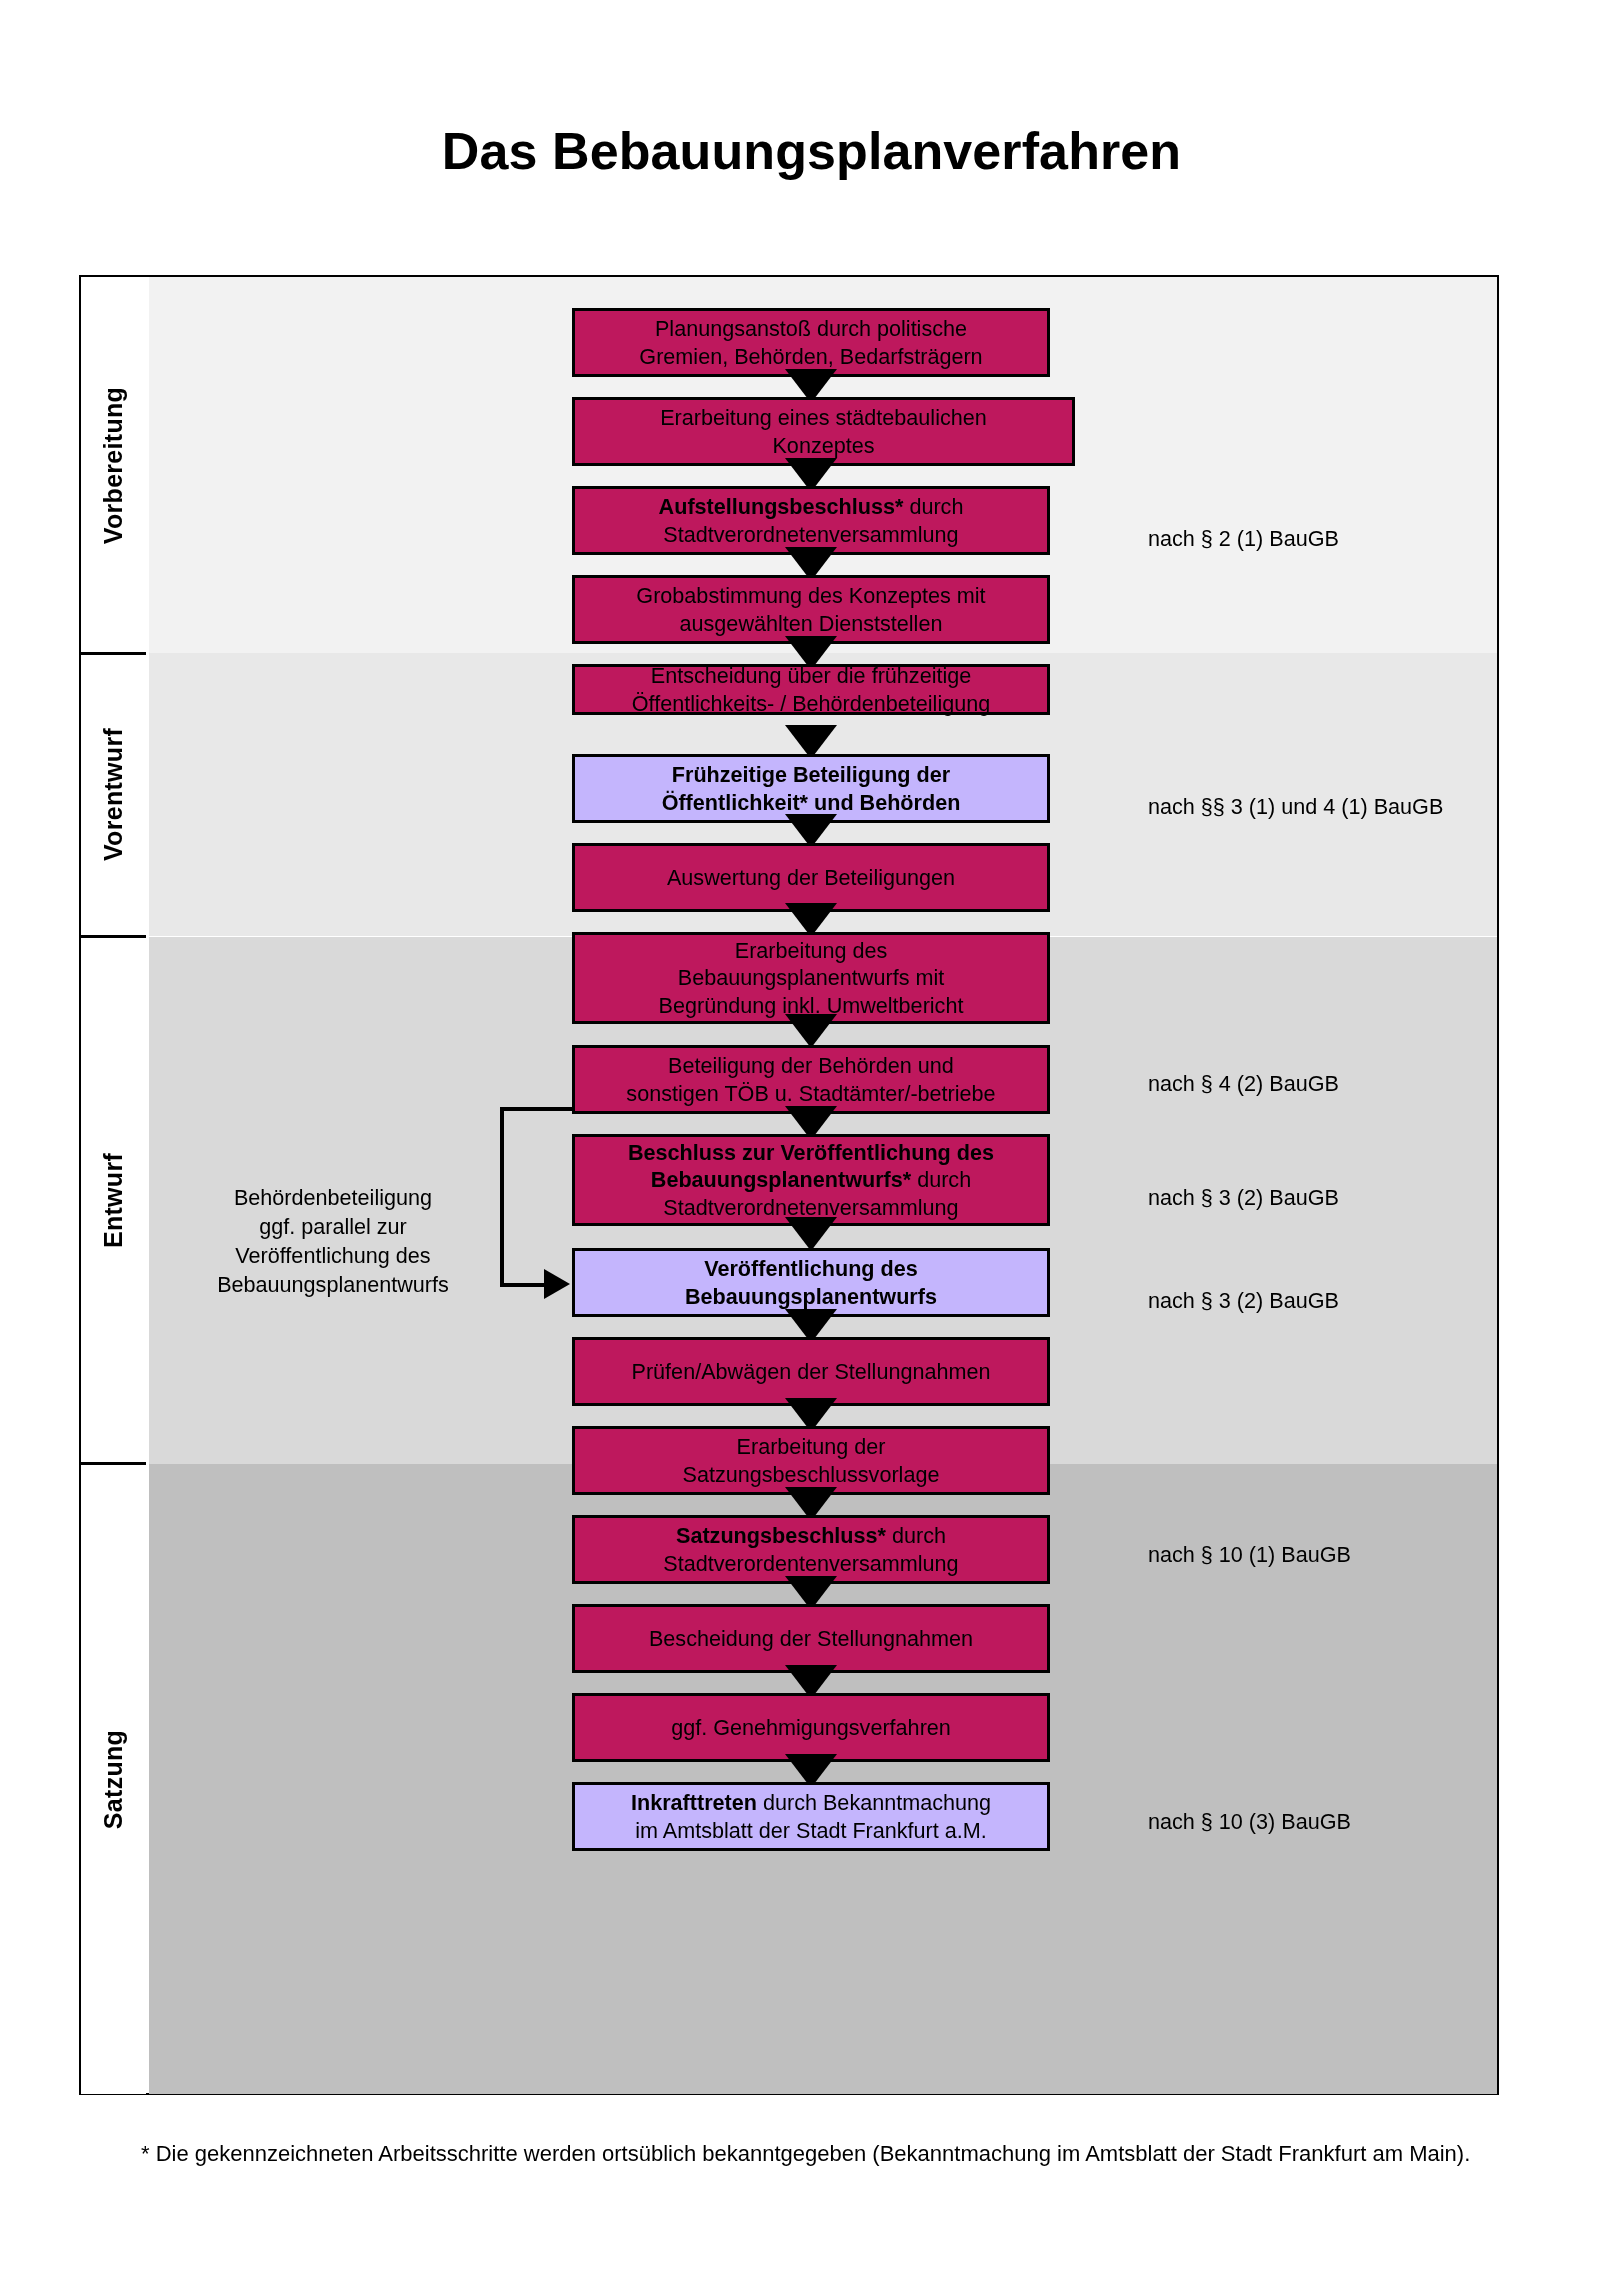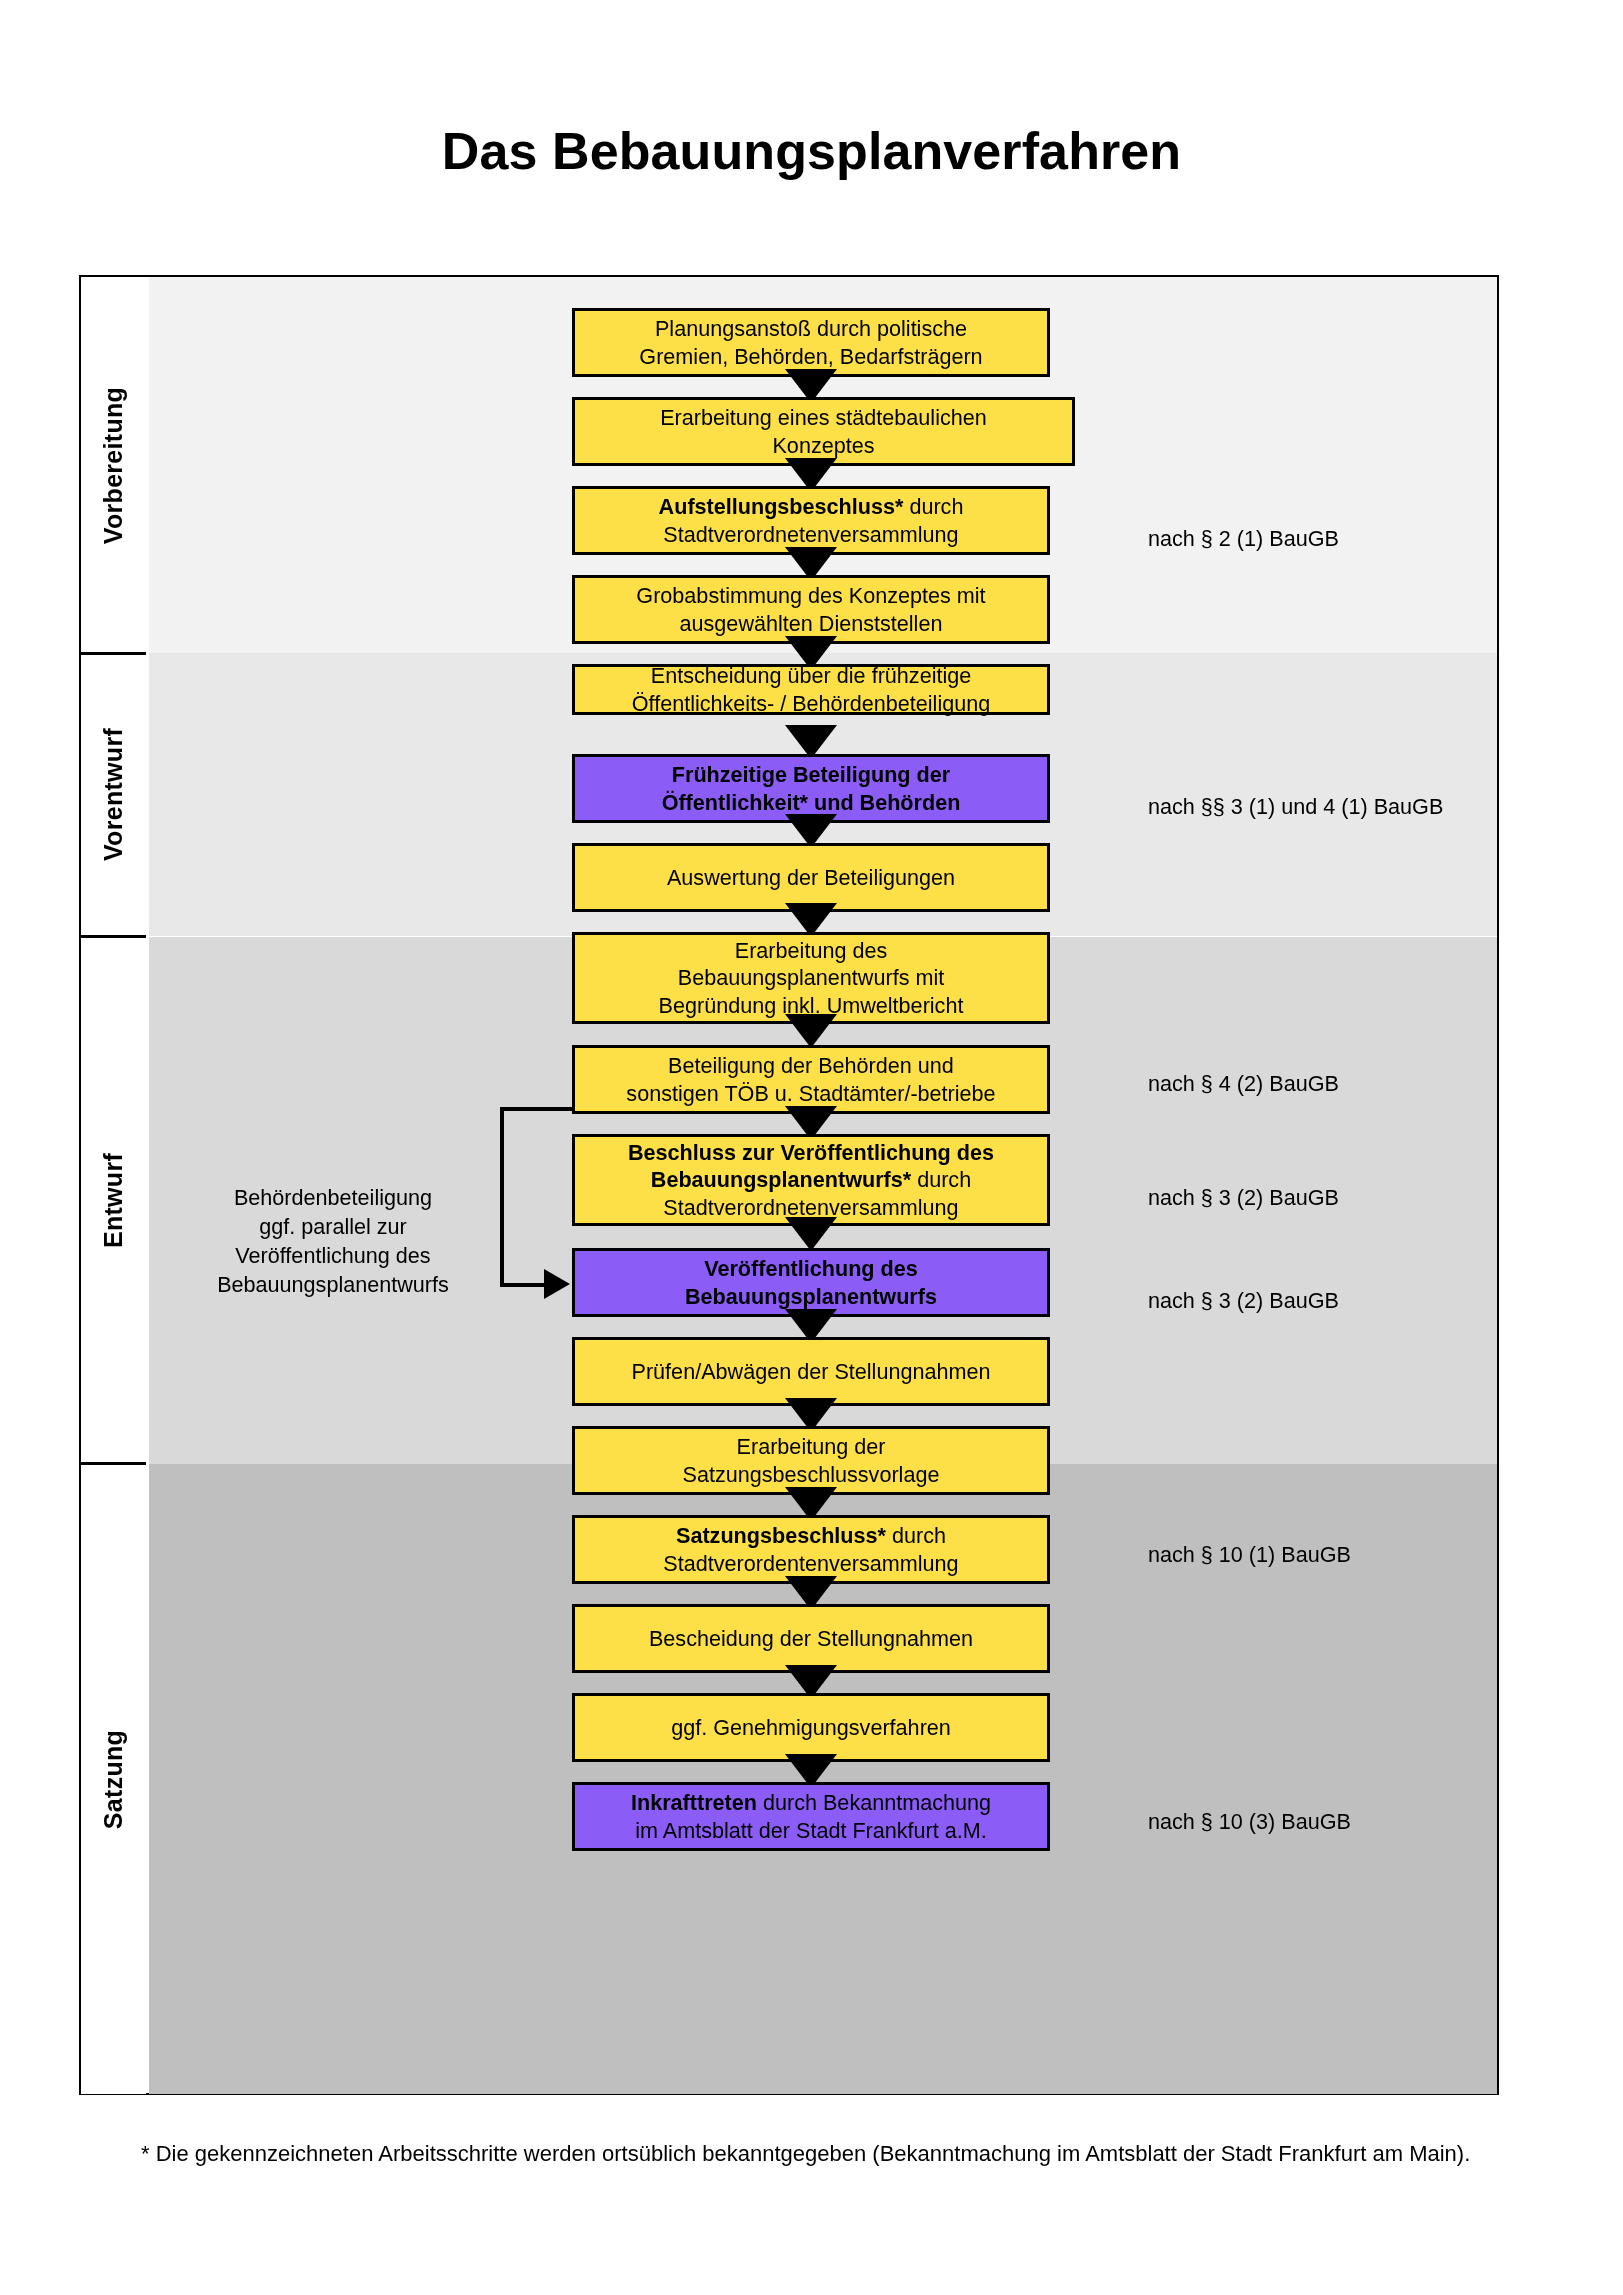--- a/index.html
+++ b/index.html
@@ -53,28 +53,28 @@
   .band{
     position:absolute;left:68px;right:0;
     box-sizing:border-box;
   }
 
   
   .fbox{
     position:absolute;
     width:478px;
     border:3.3px solid #000;
-    background:#fde047;
+    background:#be185d;
     box-sizing:border-box;
     display:flex;align-items:center;justify-content:center;
     text-align:center;
     font-size:21.6px;line-height:1.28;
     padding:2.6px 6.5px;
   }
-  .fbox.blue{background:#8b5cf6;}
+  .fbox.blue{background:#c4b5fd;}
   .fbox b{font-weight:bold;}
 
   
   .arrow{
     position:absolute;
     width:0;height:0;
     border-left:26px solid transparent;
     border-right:26px solid transparent;
     border-top:34px solid #000;
   }

